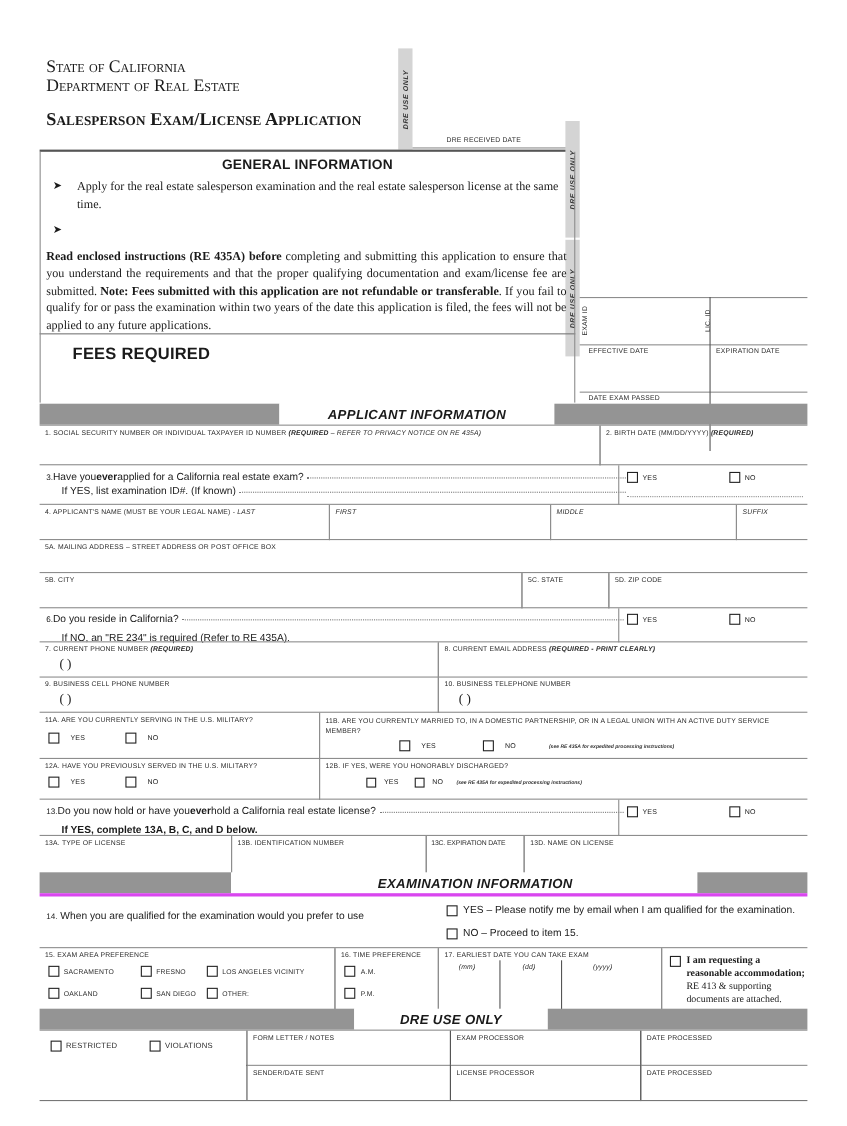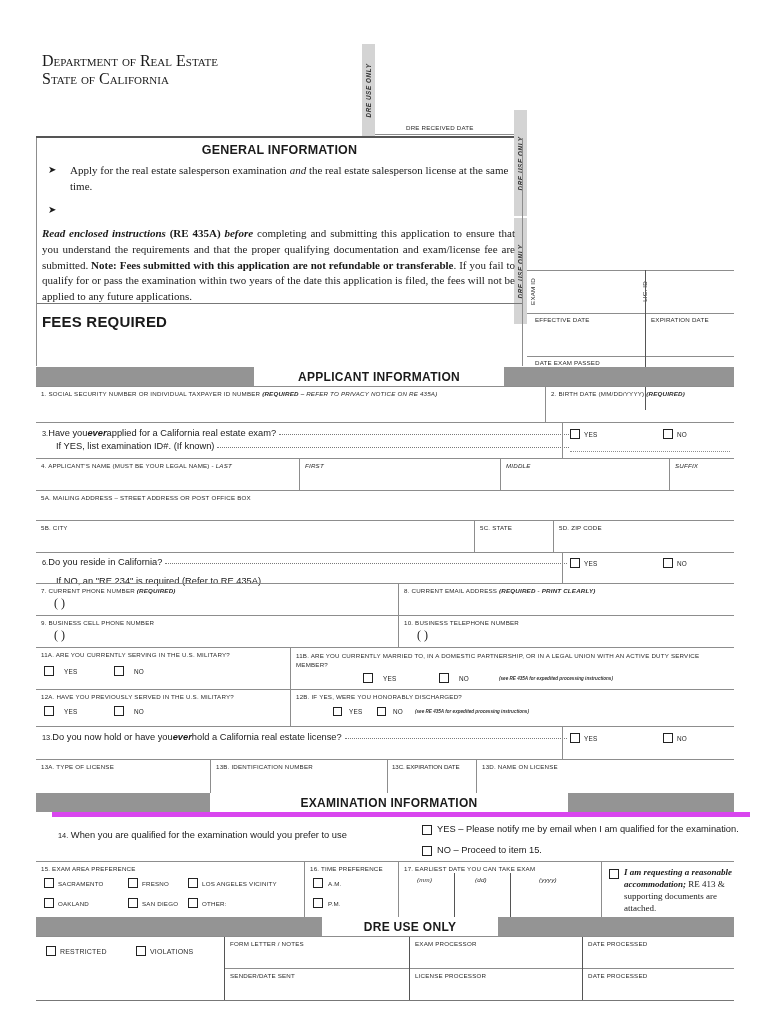--- a/index.html
+++ b/index.html
@@ -9,21 +9,21 @@
     color:#1a1a1a;
     -webkit-font-smoothing:antialiased;
   }
   .page{position:relative;width:770px;height:1024px;}
 
   
   .serif{font-family:"Liberation Serif", serif;}
   .lbl{font-size:6.2px;letter-spacing:.2px;color:#2b2b2b;text-transform:uppercase;}
   .lbl-i{font-style:italic;}
   .bold{font-weight:bold;}
-  .ital{font-style:italic;}
+  .ital{}
   .cb{display:inline-block;width:8px;height:8px;border:1.2px solid #222;background:#fff;vertical-align:-1px;}
   .cb-sm{width:7px;height:7px;}
   .row{display:flex;}
   .leader{flex:1;border-bottom:1px dotted #7a7a7a;margin:0 3px 3px 3px;}
   .title{font-size:16.5px;font-weight:bold;margin-top:11px;letter-spacing:.1px;}
   .rev{font-size:11px;margin-top:9px;}
 
   
   .sc{font-variant:small-caps;}
 
@@ -45,21 +45,21 @@
 
   
   .fees{display:flex;padding:9px 0 8px 0;}
   .fees-title{width:190px;flex:none;font-size:15px;font-weight:bold;letter-spacing:.2px;padding-left:22px;}
   .fees-list{font-family:"Liberation Serif",serif;font-size:9.6px;line-height:1.38;}
 
   
   .secbar{display:flex;height:19px;align-items:stretch;}
   .secbar .g{background:#949494;}
   .secbar .w{background:#fff;display:flex;align-items:center;justify-content:center;
-             font-size:12px;font-weight:bold;letter-spacing:.3px;}
+             font-size:12px;font-weight:bold;letter-spacing:.3px;font-style:italic;}
 
   
   .cell{position:relative;border-right:1px solid #8d8d8d;}
   .cell:last-child{border-right:none;}
   .cell .lbl{position:absolute;top:3px;left:5px;white-space:nowrap;}
 
   .qtext{font-size:9.3px;}
   .qnum{font-size:7.4px;}
   .paren{font-family:"Liberation Serif",serif;font-size:12px;}
 
@@ -69,22 +69,23 @@
   .accom{font-family:"Liberation Serif",serif;font-size:9px;line-height:1.32;}
 </style>
 </head>
 <body>
 
 <div class="page">
 
   <div style="position:absolute;left:36px;top:44px;width:698px;">
 
     <div style="position:absolute;left:6px;top:8px;width:330px;">
+      <div class="serif sc st1">State of California</div>
       <div class="serif sc st2">Department of Real Estate</div>
-      <div class="serif sc st1">State of California</div>
+      <div class="serif sc title">Salesperson Exam/License Application</div>
     </div>
 
     <div class="vstrip" style="left:326px;top:0px;width:13px;height:92px;">
       <span>DRE USE ONLY</span>
     </div>
 
     <div class="lbl" style="position:absolute;left:370px;top:80px;">DRE RECEIVED DATE</div>
     <div style="position:absolute;left:339px;top:90px;width:148px;border-bottom:1px solid #8d8d8d;"></div>
 
     <div style="position:absolute;left:0px;top:92px;width:487px;border-top:2.2px solid #555;"></div>
@@ -108,21 +109,21 @@
       </div>
       <div class="bullet">
         <div class="arw">➤</div>
       </div>
       <div class="para"><span class="bold ital">Read enclosed instructions</span><span class="bold"> (RE 435A) </span><span class="bold ital">before</span><span> completing and submitting this application to ensure that you understand the requirements and that the proper qualifying documentation and exam/license fee are submitted. </span><span class="bold">Note: Fees submitted with this application are not refundable or transferable</span><span>. If you fail to qualify for or pass the examination within two years of the date this application is filed, the fees will not be applied to any future applications.</span></div>
     </div>
   </div>
 
   <div style="position:absolute;left:36px;top:303px;width:487px;border-top:1.4px solid #777;"></div>
 
-  <div style="position:absolute;left:20px;top:304px;width:406px;">
+  <div style="position:absolute;left:44px;top:304px;width:406px;">
     <div class="fees">
       <div class="fees-title">FEES REQUIRED</div>
     </div>
   </div>
 
   <div style="position:absolute;left:36px;top:138px;width:1px;height:228px;background:#8d8d8d;"></div>
   <div style="position:absolute;left:522px;top:138px;width:1px;height:228px;background:#8d8d8d;"></div>
 
   <div style="position:absolute;left:527px;top:44px;width:207px;height:322px;">
 
@@ -327,20 +328,23 @@
 
   <div style="position:absolute;left:36px;top:726px;width:698px;height:33px;border-top:1px solid #8d8d8d;">
     <div style="position:absolute;left:6px;top:5px;width:528px;">
       <div class="row" style="align-items:flex-end;">
         <span class="qnum">13.</span>
           <span class="qtext"> Do you now hold or have you </span>
           <span class="qtext bold ital">ever</span>
           <span class="qtext"> hold a California real estate license?</span>
         <span class="leader"></span>
       </div>
+      <div style="margin-top:2px;padding-left:14px;">
+        <span class="qtext bold">If YES, complete 13A, B, C, and D below.</span>
+      </div>
     </div>
     <div class="ynbox" style="position:absolute;left:534px;top:6px;">
       <span class="cb"></span>
         <span>YES</span>
     </div>
     <div class="ynbox" style="position:absolute;left:627px;top:6px;">
       <span class="cb"></span>
         <span>NO</span>
     </div>
     <div style="position:absolute;left:526px;top:0;width:1px;height:33px;background:#8d8d8d;"></div>
@@ -359,25 +363,25 @@
       <div class="lbl" style="left:4px;letter-spacing:-0.1px;">13C. EXPIRATION DATE</div>
     </div>
     <div style="position:absolute;left:440px;top:0;width:1px;height:34px;background:#8d8d8d;"></div>
     <div class="cell" style="position:absolute;left:441px;top:0;width:257px;height:34px;">
       <div class="lbl">13D. NAME ON LICENSE</div>
     </div>
   </div>
 
   <div class="secbar" style="position:absolute;left:36px;top:793px;width:698px;">
     <div class="g" style="width:174px;"></div>
-    <div class="w" style="width:358px;">EXAMINATION INFORMATION</div>
+    <div class="w" style="width:404px;padding-left:20px;">EXAMINATION INFORMATION</div>
     <div class="g" style="flex:1;"></div>
   </div>
 
-  <div style="position:absolute;left:52px;top:812px;width:698px;height:49px;border-top:5px solid #d946ef;">
+  <div style="position:absolute;left:36px;top:812px;width:698px;height:49px;border-top:3px solid #d946ef;">
     <div style="position:absolute;left:6px;top:7px;">
       <div><span class="qnum">14.</span><span class="qtext"> When you are qualified for the examination would you prefer to use</span></div>
     </div>
     <div style="position:absolute;left:370px;top:7px;display:flex;align-items:flex-start;gap:5px;">
       <span class="cb" style="margin-top:1px;"></span>
         <span class="qtext">YES – Please notify me by email when I am qualified for the examination.</span>
     </div>
     <div style="position:absolute;left:370px;top:28px;display:flex;align-items:flex-start;gap:5px;">
       <span class="cb" style="margin-top:1px;"></span>
         <span class="qtext">NO  – Proceed to item 15.</span>

